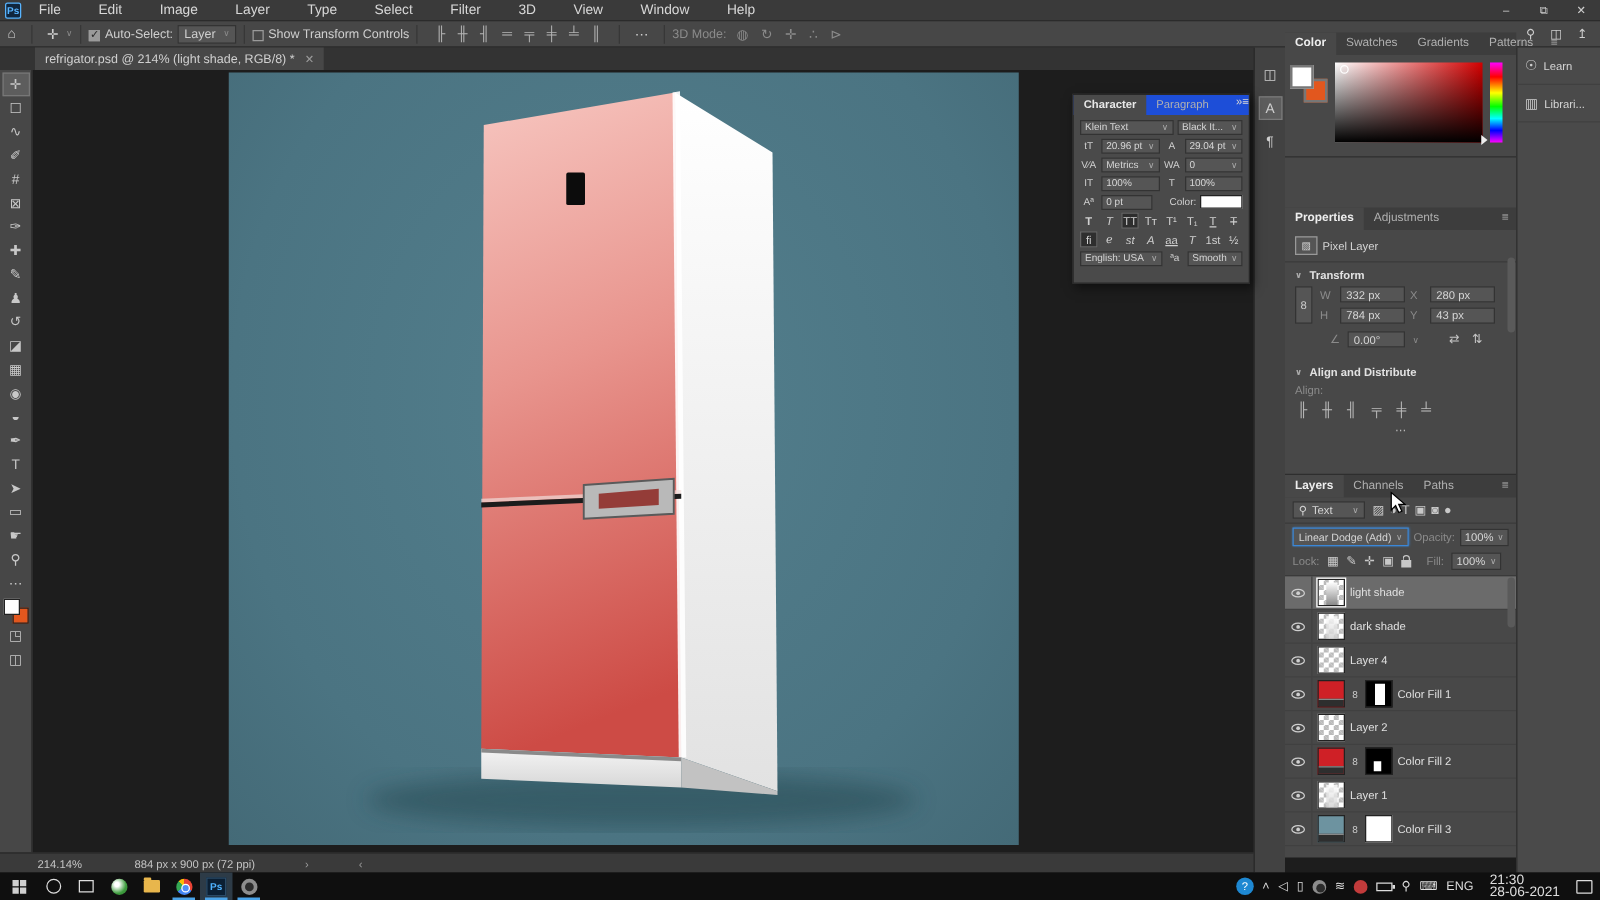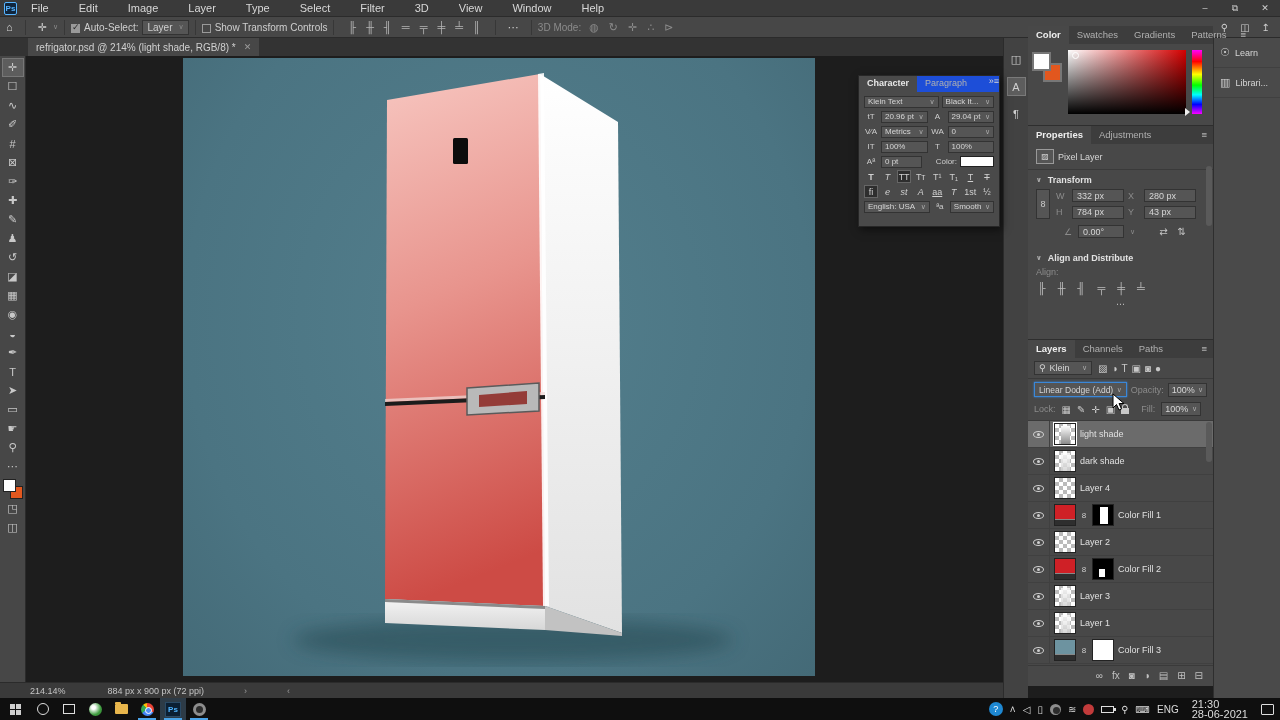--- a/index.html
+++ b/index.html
@@ -84,21 +84,21 @@
   .cp-swatches{position:absolute;left:4px;top:8px;width:30px;height:30px;}
   .cp-swatches .fg{position:absolute;left:0;top:0;width:19px;height:19px;background:#fff;border:2px solid #777;z-index:2;}
   .cp-swatches .bg{position:absolute;right:0;bottom:0;width:19px;height:19px;background:#e2571e;border:2px solid #777;}
   .color-field{position:absolute;left:40px;top:6px;width:118px;height:64px;
     background:linear-gradient(to bottom,rgba(0,0,0,0) 0%,#000 100%),linear-gradient(to right,#fff 0%,#d40000 100%);}
   .color-cursor{position:absolute;left:44px;top:8px;width:7px;height:7px;border:1px solid #fff;border-radius:50%;}
   .hue-bar{position:absolute;left:164px;top:6px;width:10px;height:64px;
     background:linear-gradient(to bottom,#f0f,#f00 18%,#ff0 38%,#0f0 55%,#0ff 70%,#00f 85%,#f0f);}
   .hue-arrow{position:absolute;left:157px;top:64px;width:0;height:0;border-top:4px solid transparent;border-bottom:4px solid transparent;border-left:5px solid #eee;}
   
-  #propspanel{position:relative;height:214px;border-bottom:1px solid #2e2e2e;}
+  #propspanel{position:relative;height:214px;border-bottom:1px solid #2e2e2e;margin-top:40px;}
   .prow{display:flex;align-items:center;gap:4px;padding:2px 8px;}
   .pixlayer{height:26px;border-bottom:1px solid #3a3a3a;}
   .pixicon{width:18px;height:15px;border:1px solid #999;display:flex;align-items:center;justify-content:center;font-size:8px;background:#555;}
   .sechead{font-weight:bold;color:#e2e2e2;padding:5px 8px 2px 8px;display:flex;gap:6px;align-items:center;}
   .sechead .caret{font-size:7px;color:#aaa;}
   .tf-grid{display:grid;grid-template-columns:16px 12px 52px 12px 52px;gap:3px 4px;align-items:center;padding:2px 8px;}
   .tf-input{background:#555;border:1px solid #333;height:13px;display:flex;align-items:center;padding:0 4px;}
   .chainbox{grid-row:span 2;width:14px;height:30px;background:#555;border:1px solid #333;display:flex;align-items:center;justify-content:center;color:#ccc;font-size:9px;}
   .angle-row{display:flex;align-items:center;gap:6px;padding:4px 8px 2px 36px;}
   .flipics{margin-left:18px;display:flex;gap:10px;color:#c5c5c5;font-size:10px;}
@@ -549,21 +549,21 @@
 
       <span class="tab active">Layers</span>
           <span class="tab">Channels</span>
           <span class="tab">Paths</span>
         </span>
       <span class="pmenu">≡</span>
     </div>
     <div class="lfilter">
       <span class="kindbox">
         <span>⚲</span>
-        <span>Klein</span>
+        <span>Text</span>
         <span class="chev">∨</span>
       </span>
       <span style="display:flex;">
 
       <span class="lfic">▨</span>
           <span class="lfic">◑</span>
           <span class="lfic">T</span>
           <span class="lfic">▣</span>
           <span class="lfic">◙</span>
           <span class="lfic">●</span>
@@ -647,28 +647,20 @@
         <div class="layer-row">
           <span class="eye-cell">
             <span class="eye"></span>
           </span>
           <span class="thumb t-red"></span>
           <span class="linkchain">8</span>
           <span class="mask m-dot"></span>
           <span class="lname">Color Fill 2</span>
         </div>
 
-        <div class="layer-row">
-          <span class="eye-cell">
-            <span class="eye"></span>
-          </span>
-          <span class="thumb t-shape2"></span>
-
-          <span class="lname">Layer 3</span>
-        </div>
 
         <div class="layer-row">
           <span class="eye-cell">
             <span class="eye"></span>
           </span>
           <span class="thumb t-shape2"></span>
 
           <span class="lname">Layer 1</span>
         </div>
 

